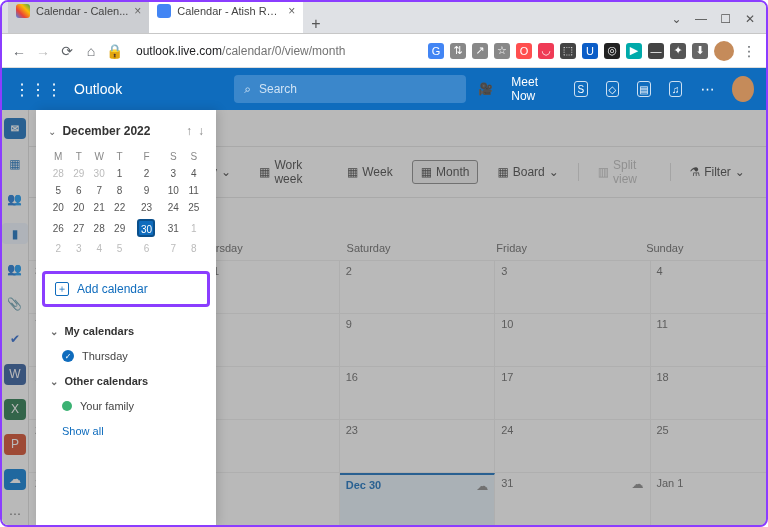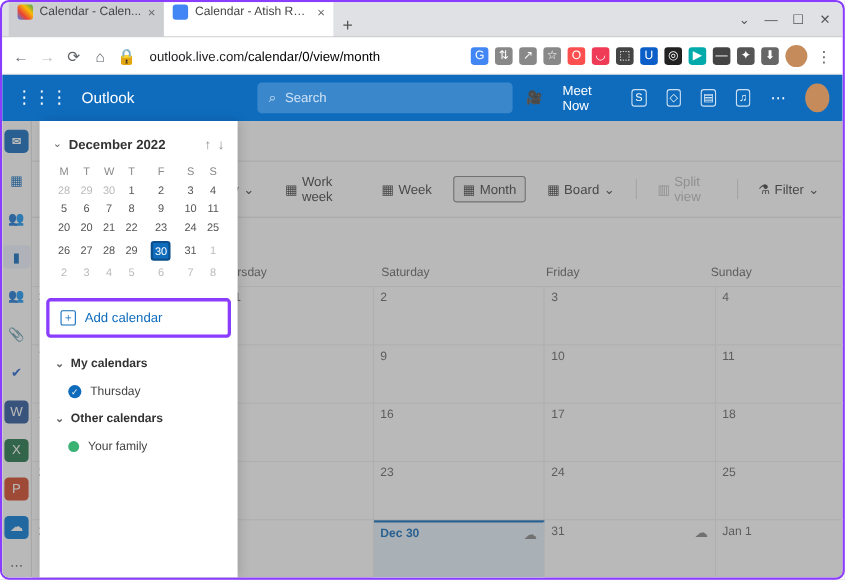--- a/index.html
+++ b/index.html
@@ -12,21 +12,21 @@
 .tab .favicon.google{background:linear-gradient(45deg,#4285f4,#ea4335,#fbbc05,#34a853)}
 .tab .label{white-space:nowrap;overflow:hidden;text-overflow:ellipsis;max-width:105px}
 .tab .close-x{color:#666;font-size:12px}
 .newtab{color:#555;font-size:16px;padding:0 8px}
 .win-controls span{display:inline-block;width:20px;text-align:center;color:#555;font-size:12px}
 .addr-bar{display:flex;align-items:center;height:34px;background:#fff;padding:0 8px;gap:6px;border-bottom:1px solid #ddd}
 .addr-bar .nav-icn{color:#5f6368;font-size:14px;width:18px;text-align:center}
 .addr-bar .nav-icn.dim{color:#bbb}
 .addr-url{flex:0 0 auto;color:#444;font-size:12px;padding:0 6px;display:flex;align-items:center}
 .addr-url .host{color:#202124}
-.addr-url .path{color:#000000}
+.addr-url .path{color:#737373}
 .ext-icons{margin-left:auto;display:flex;gap:6px;align-items:center}
 .ext-icons .ic{width:16px;height:16px;border-radius:3px;font-size:11px;display:flex;align-items:center;justify-content:center;color:#fff}
 .avatar{width:20px;height:20px;border-radius:50%;background:#c58b5a}
 .outlook-header{height:42px;background:#0f6cbd;display:flex;align-items:center;color:#fff;padding:0 12px;gap:12px}
 .waffle{font-size:16px}
 .brand{font-weight:400;font-size:14px}
 .search-box{margin-left:100px;display:flex;align-items:center;background:#3b87cb;border-radius:4px;height:28px;width:250px;padding:0 10px;color:#cfe3f5;font-size:12px;gap:8px}
 .header-right{margin-left:auto;display:flex;gap:18px;align-items:center;font-size:12px}
 .header-right .hicon{width:16px;height:16px;border:1px solid #cde0f2;border-radius:3px;font-size:10px;display:flex;align-items:center;justify-content:center}
 .header-right .havatar{width:26px;height:26px;border-radius:50%;background:#c58b5a}
@@ -248,20 +248,21 @@
       <span>Thursday</span>
     </div>
     <div class="group-head">
       <span class="chev">⌄</span>
       <span>Other calendars</span>
     </div>
     <div class="group-item">
       <span class="dot-green"></span>
       <span>Your family</span>
     </div>
+    <div class="showall">Show all</div>
   </div>
 
   <div class="main-panel">
     <div class="tabbar">
       <span class="t active">Home</span>
       <span class="t">View</span>
       <span class="t">Help</span>
     </div>
     <div class="toolbar">
       <span style="width:150px"></span>

